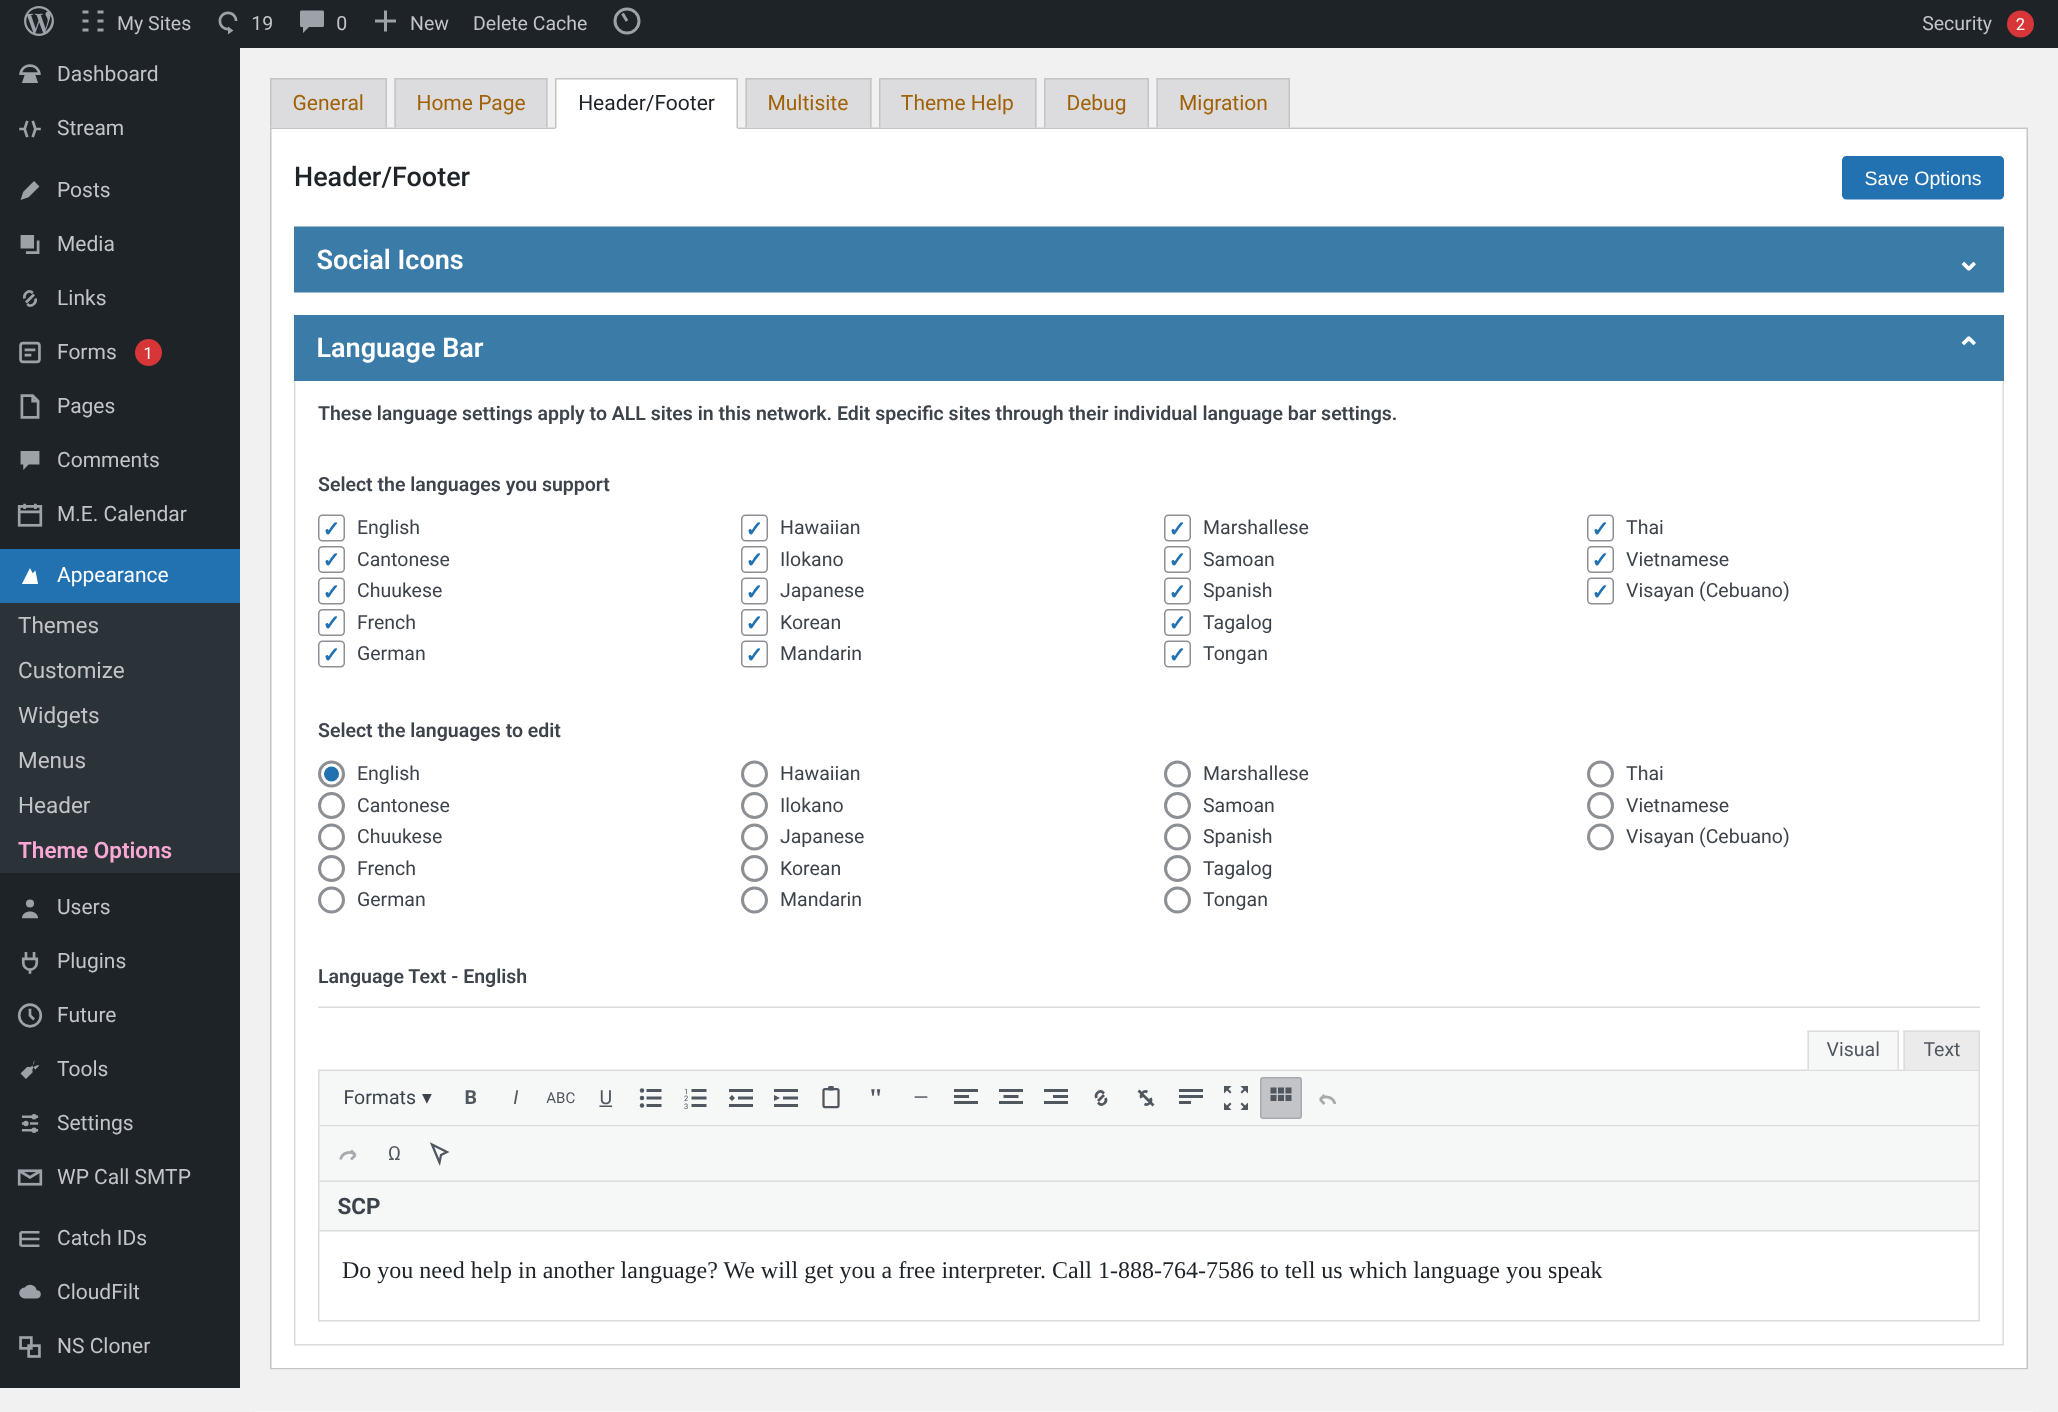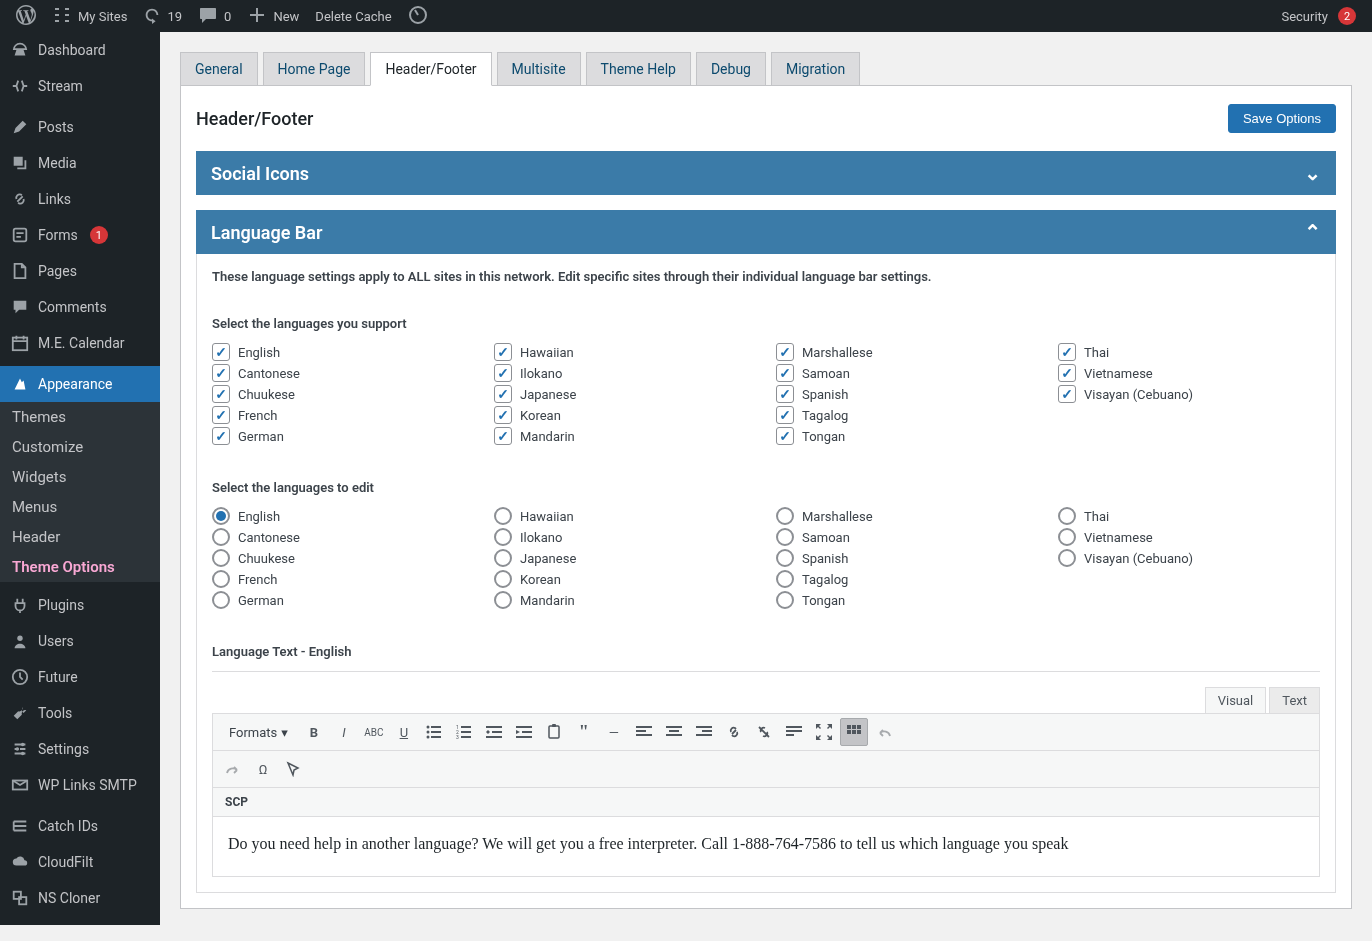--- a/index.html
+++ b/index.html
@@ -25,21 +25,21 @@
     .submenu-item { padding: 6px 12px; cursor: pointer; color: #c3c4c7; font-size: 15px; }
     .submenu-item.current { color: #f9a8d4; font-weight: 600; }
     .sidebar-sep { height: 5px; }
     .badge-red { background: #d63638; color: #fff; border-radius: 10px; min-width: 18px; height: 18px; display: inline-flex; align-items: center; justify-content: center; font-size: 11px; padding: 0 5px; margin-left: 4px; }
     
     
     .main { margin-left: 160px; padding-top: 20px; padding-left: 20px; padding-right: 20px; }
     
     
     .tabs { display: flex; gap: 5px; }
-    .tab { background: #dcdcde; border: 1px solid #c3c4c7; border-bottom: none; padding: 8px 14px; cursor: pointer; color: #0c4a6e; font-size: 14px; }
+    .tab { background: #dcdcde; border: 1px solid #c3c4c7; border-bottom: none; padding: 8px 14px; cursor: pointer; color: #a16207; font-size: 14px; }
     .tab.active { background: #fff; border-bottom: 1px solid #fff; margin-bottom: -1px; color: #1d2327; }
     
     
     .panel { background: #fff; border: 1px solid #c3c4c7; padding: 0; }
     .panel-header { display: flex; justify-content: space-between; align-items: center; padding: 18px 15px; }
     .panel-title { font-size: 18px; font-weight: 500; color: #1d2327; }
     .btn-save { background: #2271b1; color: #fff; border: 1px solid #2271b1; padding: 6px 14px; border-radius: 3px; cursor: pointer; font-size: 13px; }
     
     
     .accordion { margin: 0 15px 15px; }
@@ -62,21 +62,21 @@
     
     .editor-wrap { margin-top: 10px; }
     .editor-tabs { display: flex; justify-content: flex-end; gap: 3px; }
     .editor-tab { border: 1px solid #dcdcde; border-bottom: none; padding: 5px 12px; background: #f6f7f7; cursor: pointer; font-size: 13px; color: #50575e; }
     .editor-tab.active { background: #ebebeb; }
     .editor-toolbar { background: #f6f7f7; border: 1px solid #dcdcde; padding: 4px 6px; display: flex; gap: 2px; align-items: center; flex-wrap: wrap; }
     .tb-btn { width: 28px; height: 28px; display: flex; align-items: center; justify-content: center; cursor: pointer; border-radius: 2px; color: #50575e; }
     .tb-btn.active { background: #c3c4c7; border: 1px solid #a7aaad; }
     .tb-formats { padding: 4px 10px; cursor: pointer; display: flex; align-items: center; gap: 4px; }
     .editor-secondary { background: #f6f7f7; border: 1px solid #dcdcde; border-top: none; padding: 4px 6px; display: flex; gap: 2px; align-items: center; }
-    .scp-label { padding: 3px 6px; font-weight: bold; font-size: 12px; }
+    .scp-label { padding: 3px 6px; font-weight: bold; font-size: 15px; }
     .editor-content { border: 1px solid #dcdcde; border-top: none; padding: 15px; font-family: Georgia, serif; font-size: 16px; line-height: 1.5; min-height: 60px; color: #1d2327; }
   </style>
 </head>
 <body>
 
 <div class="topbar">
   <div class="topbar-item">
     <span class="topbar-icon">
       <svg viewBox="0 0 20 20">
           <path d="M10 0C4.5 0 0 4.5 0 10s4.5 10 10 10 10-4.5 10-10S15.5 0 10 0zM1.5 10c0-1.2.3-2.4.7-3.4l4 11C3.6 16.1 1.5 13.3 1.5 10zm8.5 8.5c-.8 0-1.6-.1-2.4-.3l2.5-7.4 2.6 7.1c0 .1 0 .1.1.1-.9.3-1.8.5-2.8.5zm1.2-12.5c.5 0 1-.1 1-.1.5 0 .4-.7-.1-.7 0 0-1.4.1-2.3.1-.8 0-2.2-.1-2.2-.1-.5 0-.5.7-.1.7 0 0 .4.1.9.1l1.3 3.6-1.9 5.6-3.1-9.2c.5 0 1-.1 1-.1.5 0 .4-.7-.1-.7 0 0-1.4.1-2.3.1h-.5C4.3 2.9 7 1.5 10 1.5c2.2 0 4.3.9 5.8 2.3h-.1c-.8 0-1.4.7-1.4 1.5 0 .7.4 1.3.8 2 .3.6.7 1.3.7 2.3 0 .7-.3 1.6-.6 2.7l-.8 2.8-3.2-9.1zm3.1 11.2l2.6-7.5c.5-1.2.6-2.2.6-3 0-.3 0-.6-.1-.9 1 1.8 1.1 3.1 1.1 3.2 0 3.3-1.8 6.2-4.2 8.2z"></path>
@@ -214,33 +214,33 @@
       <div class="submenu-item">Customize</div>
       <div class="submenu-item">Widgets</div>
       <div class="submenu-item">Menus</div>
       <div class="submenu-item">Header</div>
       <div class="submenu-item current">Theme Options</div>
     </div>
     <div class="sidebar-sep"></div>
     <div class="sidebar-item">
       <span class="sidebar-icon">
         <svg viewBox="0 0 20 20">
-          <path d="M7 3v5M13 3v5M5 8h10v3a5 5 0 01-10 0zM10 16v3" stroke="#9ca2a7" stroke-width="2" fill="none"></path>
-        </svg>
-      </span>
-      <span>Plugins</span>
-    </div>
-    <div class="sidebar-item">
-      <span class="sidebar-icon">
-        <svg viewBox="0 0 20 20">
           <circle cx="10" cy="7" r="3"></circle>
           <path d="M4 18c0-3 3-5 6-5s6 2 6 5"></path>
         </svg>
       </span>
       <span>Users</span>
+    </div>
+    <div class="sidebar-item">
+      <span class="sidebar-icon">
+        <svg viewBox="0 0 20 20">
+          <path d="M7 3v5M13 3v5M5 8h10v3a5 5 0 01-10 0zM10 16v3" stroke="#9ca2a7" stroke-width="2" fill="none"></path>
+        </svg>
+      </span>
+      <span>Plugins</span>
     </div>
     <div class="sidebar-item">
       <span class="sidebar-icon">
         <svg viewBox="0 0 20 20">
           <circle cx="10" cy="10" r="8" fill="none" stroke="#9ca2a7" stroke-width="2"></circle>
           <path d="M10 5v5l3 3" stroke="#9ca2a7" stroke-width="2" fill="none"></path>
         </svg>
       </span>
       <span>Future</span>
     </div>
@@ -263,21 +263,21 @@
       </span>
       <span>Settings</span>
     </div>
     <div class="sidebar-item">
       <span class="sidebar-icon">
         <svg viewBox="0 0 20 20">
           <rect x="2" y="5" width="16" height="10" fill="none" stroke="#9ca2a7" stroke-width="2"></rect>
           <path d="M2 5l8 5 8-5" stroke="#9ca2a7" stroke-width="2" fill="none"></path>
         </svg>
       </span>
-      <span>WP Links SMTP</span>
+      <span>WP Call SMTP</span>
     </div>
     <div class="sidebar-sep"></div>
     <div class="sidebar-item">
       <span class="sidebar-icon">
         <svg viewBox="0 0 20 20">
           <path d="M3 5h14M3 10h14M3 15h14M3 5v10" stroke="#9ca2a7" stroke-width="2"></path>
         </svg>
       </span>
       <span>Catch IDs</span>
     </div>

